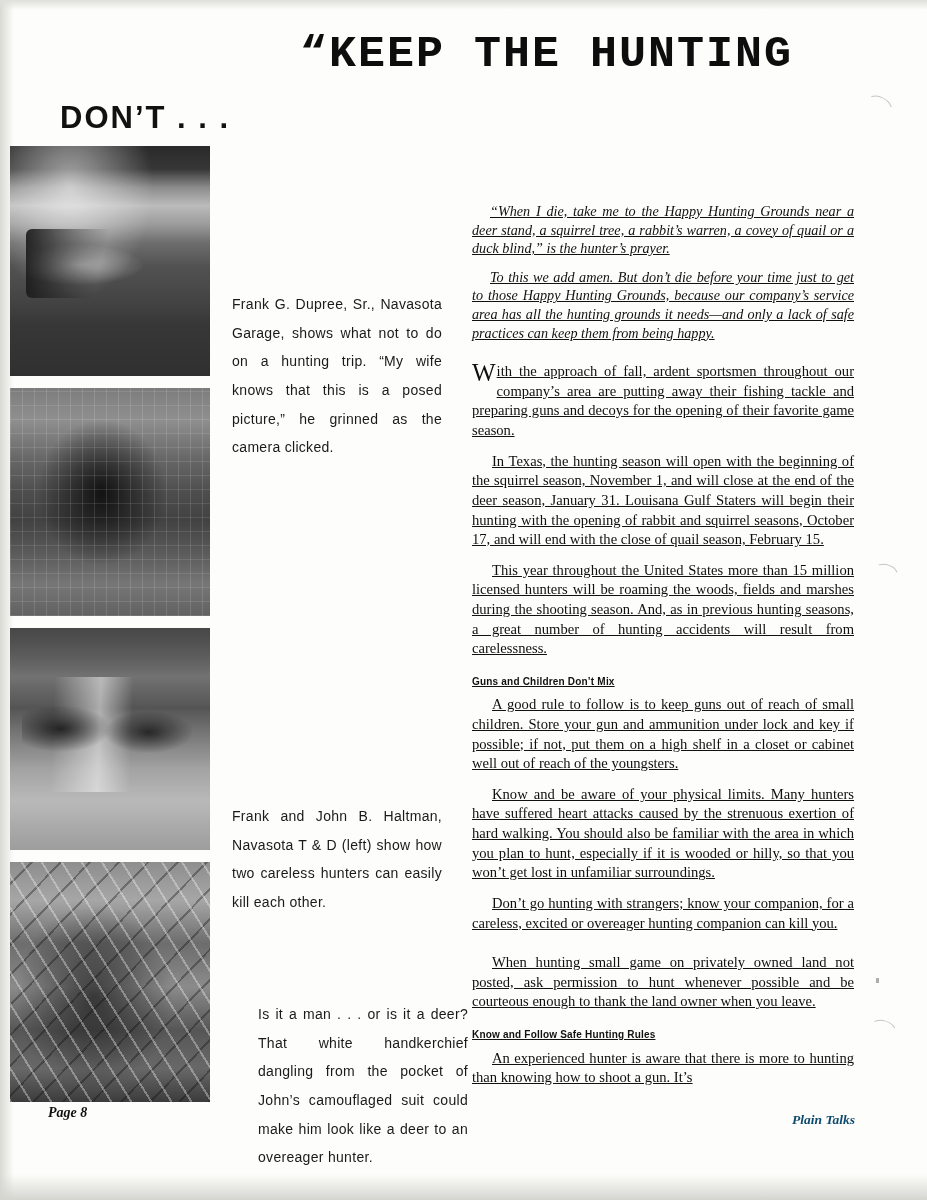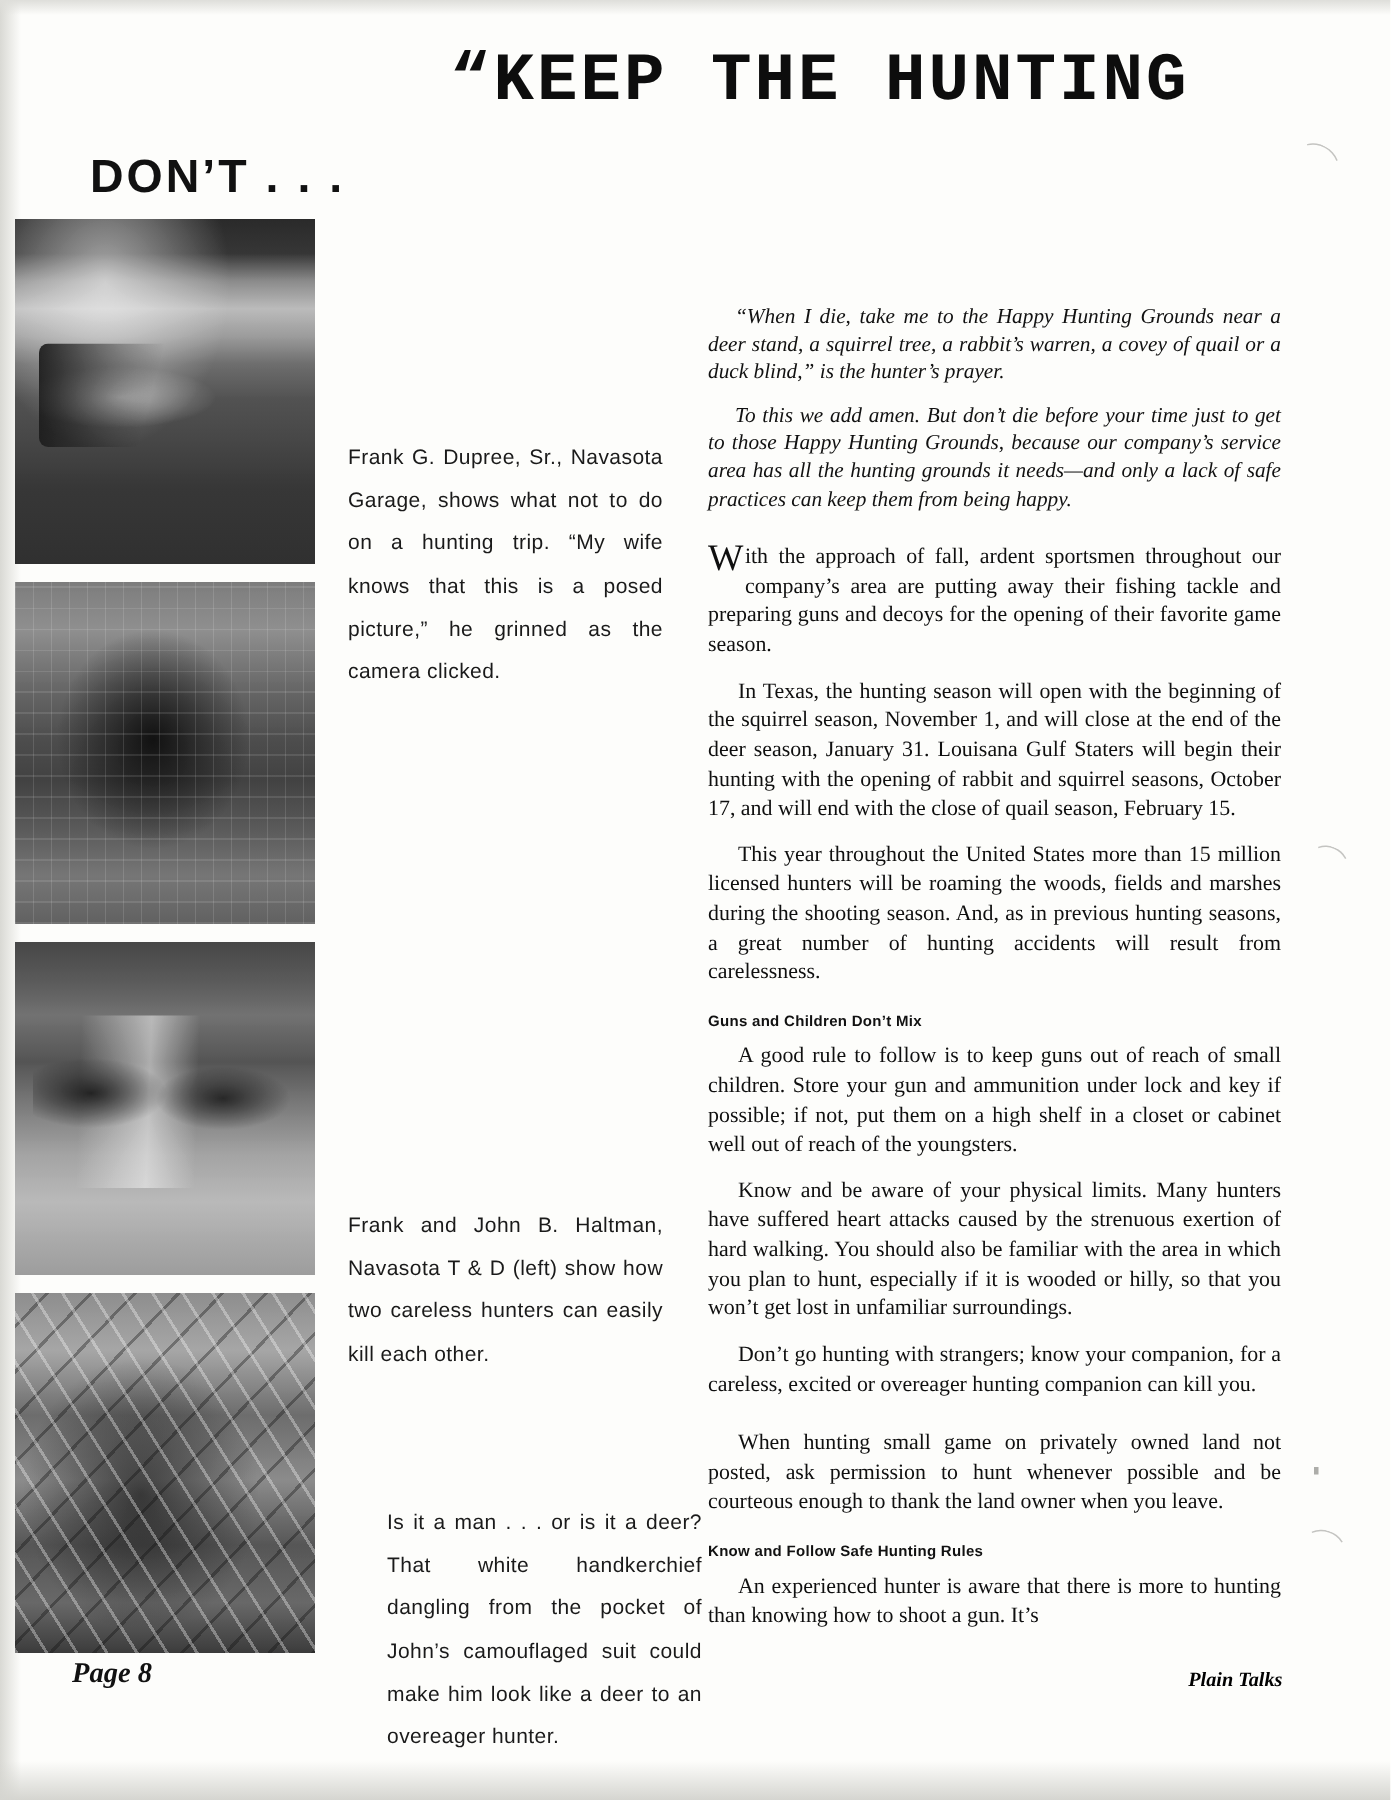--- a/index.html
+++ b/index.html
@@ -180,20 +180,21 @@
   #caption2 { top: 523px; }
   #caption3 { top: 802px; }
   #caption4 { top: 1000px; margin-left: 26px; }
 
   
   .col {
     position: absolute;
     left: 472px;
     width: 382px;
     top: 202px;
+    text-decoration: underline;
   }
   .lede {
     font-family: "Liberation Serif", serif;
     font-style: italic;
     font-size: 14.2px;
     line-height: 1.31;
     text-align: justify;
     color: #111;
   }
   .lede p { margin: 0 0 10px 0; text-indent: 18px; }
@@ -230,33 +231,33 @@
   }
 
   
   .page-num {
     position: absolute;
     left: 48px;
     top: 1105px;
     font-family: "Liberation Serif", serif;
     font-style: italic;
     font-weight: bold;
-    font-size: 19px;
+    font-size: 14px;
     color: #111;
     text-align: right;
   }
   .magazine {
     position: absolute;
     right: 72px;
     top: 1112px;
     font-family: "Liberation Serif", serif;
     font-style: italic;
     font-weight: bold;
     font-size: 13.5px;
-    color: #000000;
+    color: #0c4a6e;
   }
 
   
   .artifact {
     position: absolute;
     border: 1px solid rgba(150,150,145,0.55);
     border-color: rgba(150,150,145,0.55) transparent transparent transparent;
     border-radius: 50%;
     pointer-events: none;
   }

